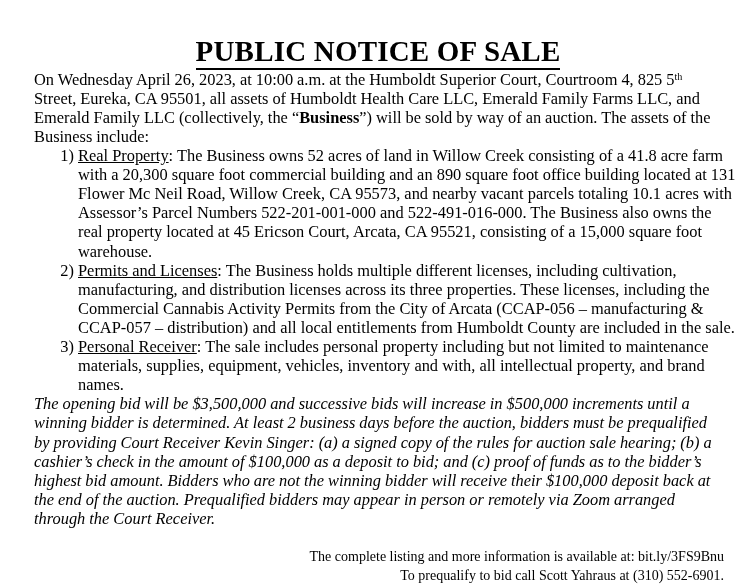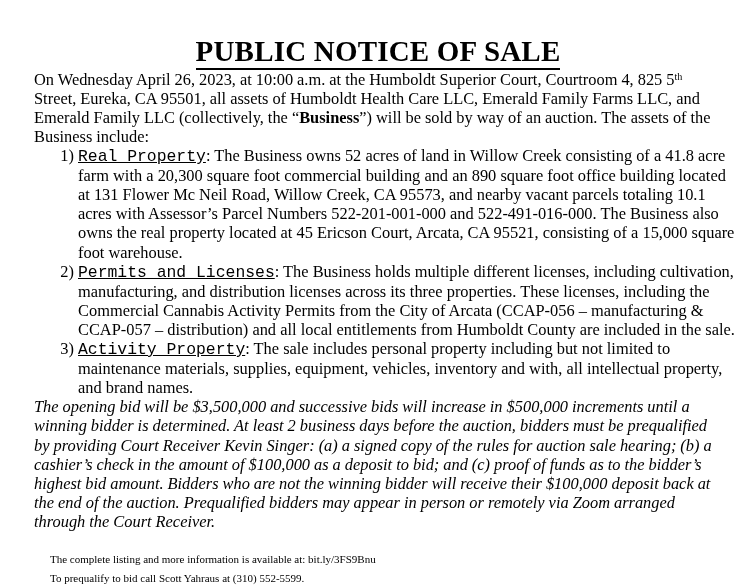--- a/index.html
+++ b/index.html
@@ -71,54 +71,54 @@
     margin-left: 18px;
     margin-top: 0;
   }
   ol.asset-list > li .marker {
     position: absolute;
     left: 0;
     top: 0;
     width: 22px;
     text-align: right;
   }
-  .u { text-decoration: underline; font-family: Liberation Mono, monospace; }
+  .u { text-decoration: underline; }
   .b { font-weight: bold; }
   sup {
     font-size: 0.62em;
     vertical-align: 0.48em;
     line-height: 0;
   }
   .closing {
     margin-top: 19px;
-    text-align: left;
-    font-size: 11px;
+    text-align: right;
+    font-size: 14px;
     line-height: 19.4px;
     padding: 0 16px;
   }
   .closing .cline { display: block; }
 </style>
 </head>
 <body>
 
 <div class="page">
 
   <h1 class="doc-title"><span class="title-text">PUBLIC NOTICE OF SALE</span></h1>
 
   <div class="body-block">
 
     <p class="para intro"><span>On Wednesday April 26, 2023, at 10:00 a.m. at the Humboldt Superior Court, Courtroom 4, 825 5</span><sup>th</sup><span> Street, Eureka, CA 95501, all assets of Humboldt Health Care LLC, Emerald Family Farms LLC, and Emerald Family LLC (collectively, the “</span><span class="b">Business</span><span>”) will be sold by way of an auction. The assets of the Business include:</span></p>
 
     <ol class="asset-list">
       <li><span class="marker">1)</span><span class="u">Real Property</span><span>: The Business owns 52 acres of land in Willow Creek consisting of a 41.8 acre farm with a 20,300 square foot commercial building and an 890 square foot office building located at 131 Flower Mc Neil Road, Willow Creek, CA 95573, and nearby vacant parcels totaling 10.1 acres with Assessor’s Parcel Numbers 522-201-001-000 and 522-491-016-000. The Business also owns the real property located at 45 Ericson Court, Arcata, CA 95521, consisting of a 15,000 square foot warehouse.</span></li>
       <li><span class="marker">2)</span><span class="u">Permits and Licenses</span><span>: The Business holds multiple different licenses, including cultivation, manufacturing, and distribution licenses across its three properties. These licenses, including the Commercial Cannabis Activity Permits from the City of Arcata (CCAP-056 – manufacturing &amp; CCAP-057 – distribution) and all local entitlements from Humboldt County are included in the sale.</span></li>
-      <li><span class="marker">3)</span><span class="u">Activity Property</span><span>: The sale includes personal property including but not limited to maintenance materials, supplies, equipment, vehicles, inventory and with, all intellectual property, and brand names.</span></li>
+      <li><span class="marker">3)</span><span class="u">Personal Receiver</span><span>: The sale includes personal property including but not limited to maintenance materials, supplies, equipment, vehicles, inventory and with, all intellectual property, and brand names.</span></li>
     </ol>
 
     <p class="para terms">The opening bid will be $3,500,000 and successive bids will increase in $500,000 increments until a winning bidder is determined. At least 2 business days before the auction, bidders must be prequalified by providing Court Receiver Kevin Singer: (a) a signed copy of the rules for auction sale hearing; (b) a cashier’s check in the amount of $100,000 as a deposit to bid; and (c) proof of funds as to the bidder’s highest bid amount. Bidders who are not the winning bidder will receive their $100,000 deposit back at the end of the auction. Prequalified bidders may appear in person or remotely via Zoom arranged through the Court Receiver.</p>
 
     <div class="closing">
       <span class="cline">The complete listing and more information is available at: bit.ly/3FS9Bnu</span>
-      <span class="cline">To prequalify to bid call Scott Yahraus at (310) 552-5599.</span>
+      <span class="cline">To prequalify to bid call Scott Yahraus at (310) 552-6901.</span>
     </div>
 
   </div>
 </div>
 
 </body></html>

